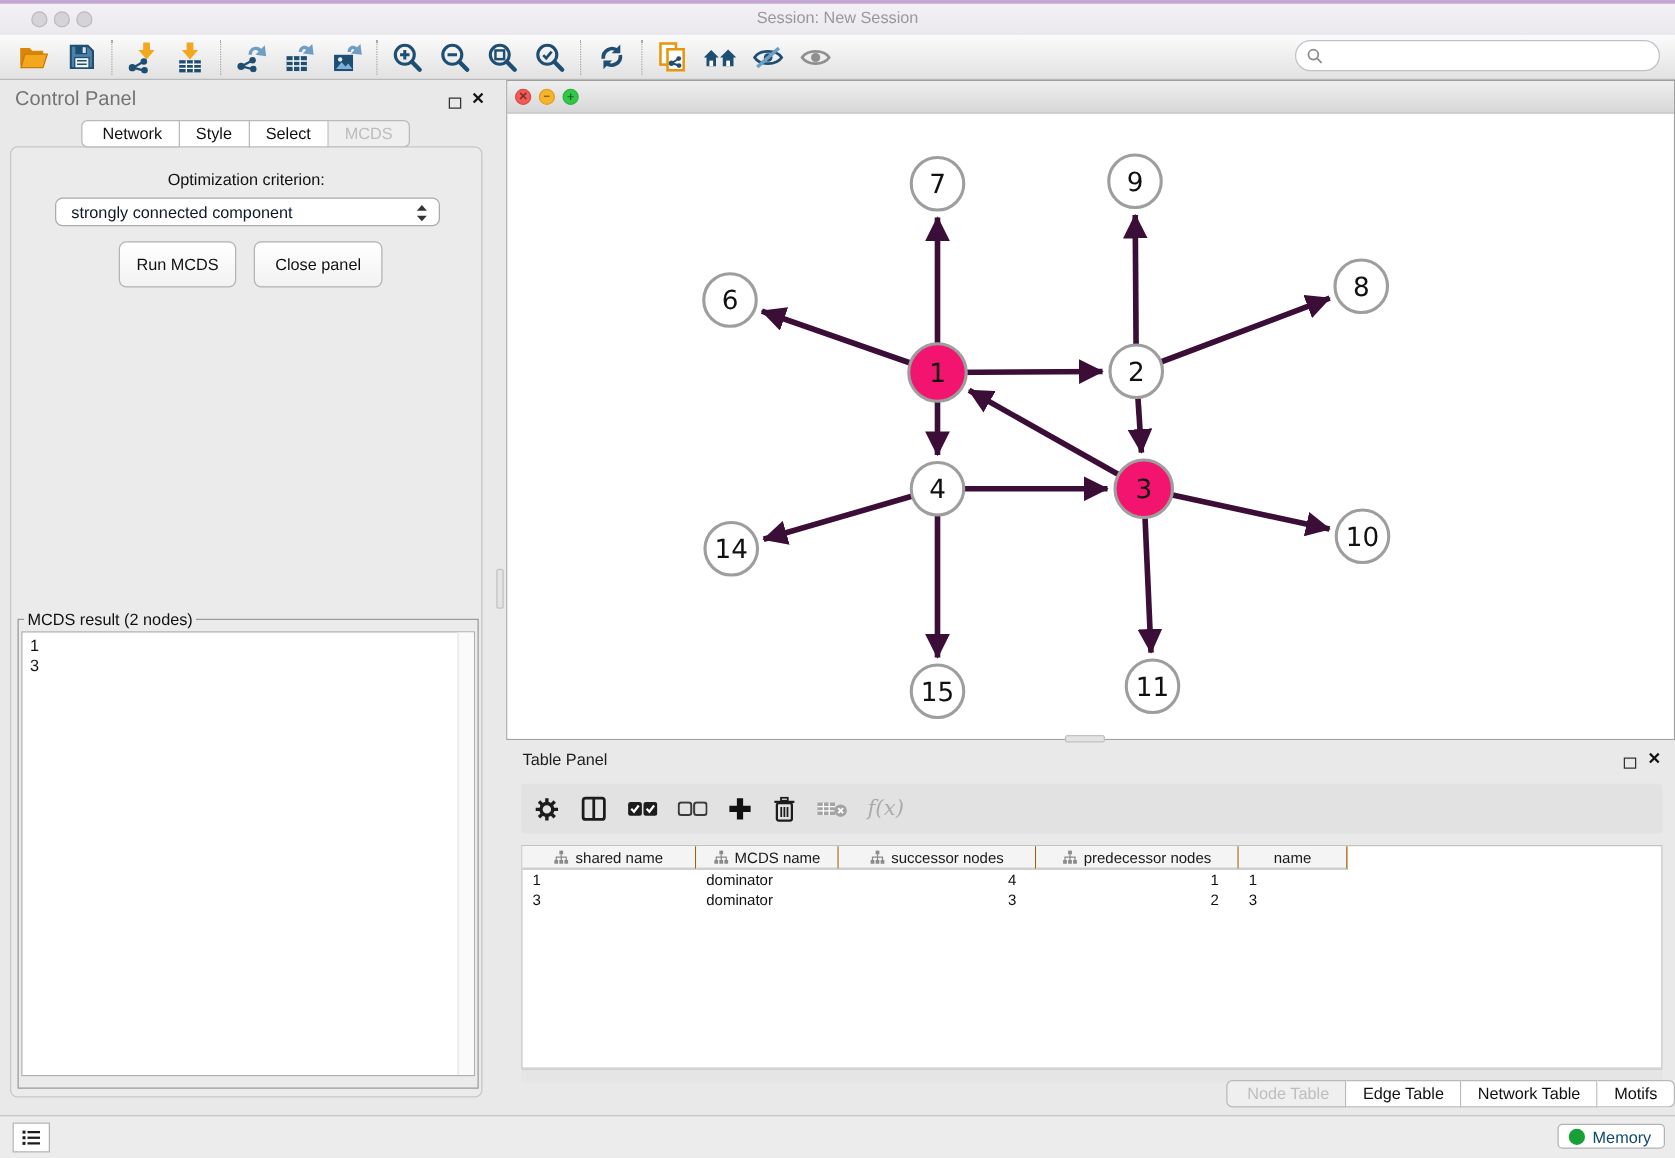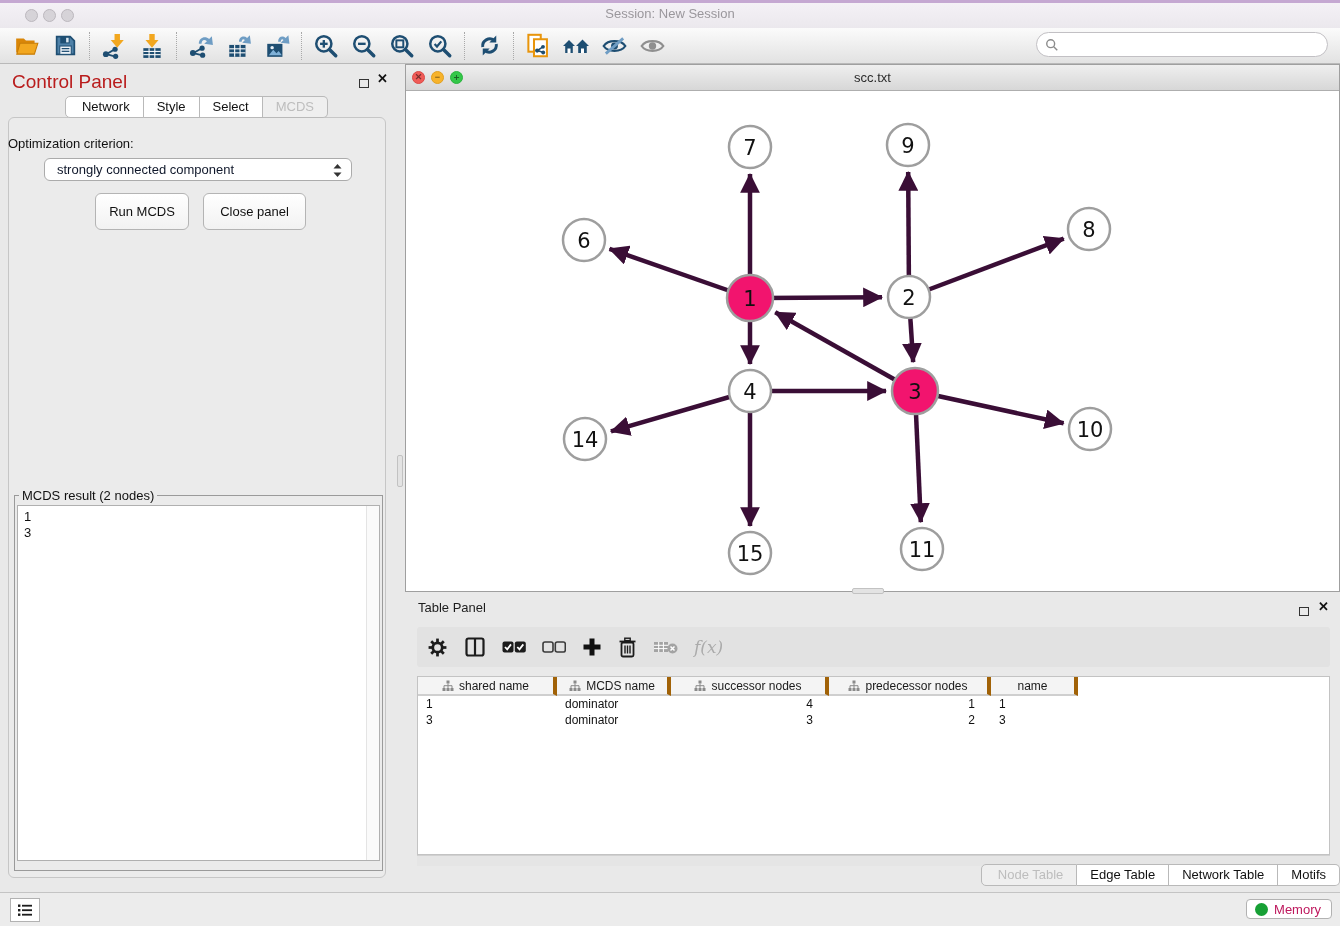--- a/index.html
+++ b/index.html
@@ -30,37 +30,37 @@
     display:flex; align-items:center; padding-left:8px;
   }
   .tbtn { width:38px; height:32px; display:flex; align-items:center; justify-content:center; flex:0 0 auto; }
   .tsep { width:1px; height:28px; border-left:1px dotted #a9a9a9; margin:0 5px; flex:0 0 auto; }
   #search-wrap { position:absolute; right:12px; top:4px; width:292px; height:25px;
     background:#fff; border:1px solid #c2c0c4; border-radius:13px;
     display:flex; align-items:center; padding-left:8px; }
   #search-wrap input { border:none; outline:none; flex:1; font-size:13px; background:transparent; height:20px; }
 
   
-  #cp-header-title { left:12px; top:71px; font-size:19px; color:#b91c1c; }
+  #cp-header-title { left:12px; top:71px; font-size:16px; color:#737373; }
   .panel-float-icon { width:10px; height:9px; border:1.6px solid #333; display:inline-block; }
   .panel-close-icon { font-size:13px; font-weight:bold; color:#111; line-height:10px; }
   #cp-body {
     left:8px; top:117px; width:378px; height:761px;
     background:#ebebeb; border:1px solid #c6c6c6; border-radius:6px;
   }
   #cp-tabs { left:0; top:96px; width:393px; display:flex; justify-content:center; z-index:3; }
   .seg {
     height:22px; line-height:20px; padding:0 13px; background:#fff;
     border:1px solid #b9b9b9; border-left:none; font-size:13px; color:#111; text-align:center;
   }
   .seg:first-child { border-left:1px solid #b9b9b9; border-radius:5px 0 0 5px;padding-left:16px; }
   .seg:last-child { border-radius:0 5px 5px 0; }
   .seg.selected { background:#efefef; color:#bdbdbd; }
 
-  #opt-label { left:8px; top:136px; width:378px; font-size:13px; color:#111; }
+  #opt-label { left:8px; top:136px; width:378px; text-align:center; font-size:13px; color:#111; }
   #criterion-select {
     left:44px; top:158px; width:308px; height:23px; background:#fff;
     border:1px solid #ababab; border-radius:6px; display:flex; align-items:center;
     font-size:13px; padding-left:12px; color:#0f172a;
   }
   #criterion-chevrons { position:absolute; right:8px; top:3px; }
   .btn {
     height:37px; background:linear-gradient(#ffffff,#f2f2f2); border:1px solid #b4b4b4;
     border-radius:6px; font-size:13px; color:#111; display:flex; align-items:center; justify-content:center;
   }
@@ -97,39 +97,39 @@
   
   #tp-header-title { left:418px; top:600px; font-size:13px; color:#1d1d1d; }
   #tp-toolbar { left:417px; top:627px; width:913px; height:40px; background:#e2e2e2;
     border-radius:3px; display:flex; align-items:center; padding-left:10px; gap:16px; }
   .tp-icon { display:flex; align-items:center; justify-content:flex-start; }
   #fx-label { font-family:"DejaVu Serif", serif; font-style:italic; font-size:17px; color:#ababab; }
 
   #node-table { left:417px; top:676px; width:913px; height:179px; background:#fff;
     border:1px solid #c3c3c3; }
   #nt-header { position:absolute; left:0; top:0; height:19px; display:flex; }
-  .th { background:#f4f4f4; border-right:4px solid #a16207; border-bottom:2px solid #cfcfcf;
+  .th { background:#f4f4f4; border-right:1px solid #a16207; border-bottom:2px solid #cfcfcf;
     display:flex; align-items:center; justify-content:center; gap:5px;
     font-size:12px; color:#1a1a1a; }
   .tr { position:absolute; left:0; display:flex; height:16px; }
   .td { font-size:12px; color:#111; line-height:16px; padding:0 8px; }
   .td.r { text-align:right; padding-right:16px; }
 
   #tp-bottom-strip { left:417px; top:855px; width:913px; height:11px; background:#e5e5e5;
     border-top:1px solid #d0d0d0; }
   #tp-tabs { left:405px; top:864px; width:935px; display:flex; justify-content:flex-end; }
 
   
   #statusbar { left:0; top:892px; width:1340px; height:34px; background:#ececec;
     border-top:1px solid #c4c4c4; }
   #list-btn { position:absolute; left:10px; top:5px; width:30px; height:24px; background:#fff;
     border:1px solid #b2b2b2; display:flex; align-items:center; justify-content:center; }
   #memory-btn { position:absolute; right:8px; top:6px; height:20px; padding:0 10px 0 8px;
     background:#fff; border:1px solid #b2b2b2; border-radius:4px;
-    display:flex; align-items:center; gap:6px; font-size:13px; color:#be185d; }
+    display:flex; align-items:center; gap:6px; font-size:13px; color:#0c4a6e; }
   #memory-dot { width:13px; height:13px; border-radius:50%; background:#17A035; }
 </style>
 </head>
 <body>
 
 <div id="titlebar" class="abs">
   <span class="tl-dot" style="left:25px"></span>
   <span class="tl-dot" style="left:43px"></span>
   <span class="tl-dot" style="left:61px"></span>
   <div id="win-title">Session: New Session</div>
@@ -334,21 +334,20 @@
 3</div>
     <div id="mcds-scrollbar"></div>
   </div>
 </fieldset>
 
 <div id="net-window" class="abs">
   <div id="net-titlebar">
     <span class="mac-dot" style="background:#f05b57;border:1px solid #d94a46">✕</span>
     <span class="mac-dot" style="background:#f7b32b;border:1px solid #e0a021">−</span>
     <span class="mac-dot" style="background:#33c748;border:1px solid #2bb33e">＋</span>
-    <div id="net-title">scc.txt</div>
   </div>
   <div id="net-canvas">
     <svg id="graph-svg" width="933" height="500" viewBox="0 0 933 500">
       <defs>
         <marker id="arrow" viewBox="0 0 4 4" refX="3.8" refY="2" markerWidth="4.4" markerHeight="4.4" orient="auto" markerUnits="strokeWidth">
           <path id="arrow-path" d="M0,0 L4,2 L0,4 z" fill="#3A0E36"></path>
         </marker>
       </defs>
       <g id="edges-layer">
           <line x1="344" y1="207" x2="344" y2="83" stroke="#3A0E36" stroke-width="4.5" marker-end="url(#arrow)"></line>

